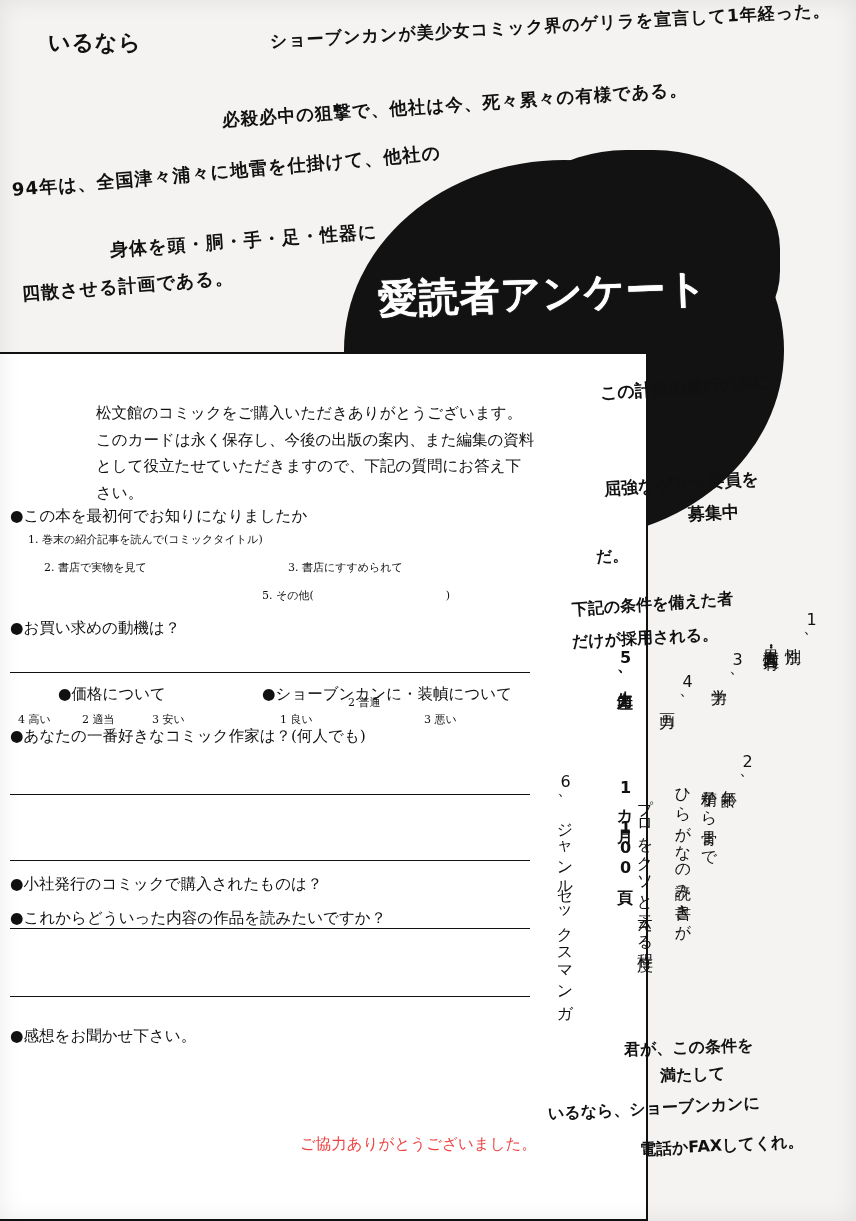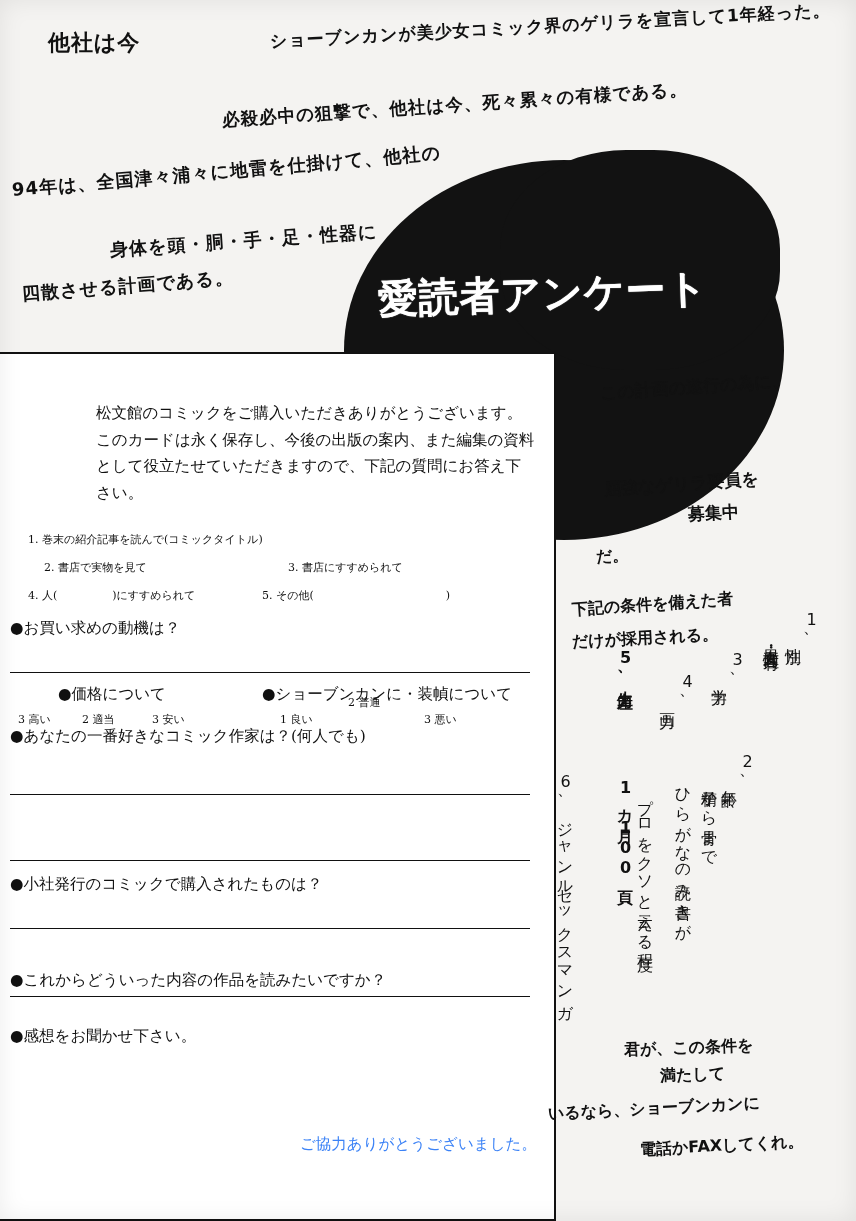--- a/index.html
+++ b/index.html
@@ -117,21 +117,21 @@
     transform: rotate(-2deg);
     transform-origin: left center;
     text-shadow: 0 0 1px #fff;
   }
 
   
   #card {
     position: absolute;
     left: 0px;
     top: 352px;
-    width: 556px;
+    width: 648px;
     height: 869px;
     background: #ffffff;
     border: 2px solid #111;
     border-left: none;
     box-sizing: border-box;
   }
   #intro {
     position: absolute;
     left: 96px;
     top: 46px;
@@ -194,78 +194,78 @@
   #closing3 { left: 548px; top: 1104px; font-size: 16px; position: absolute; font-weight: bold; transform: rotate(-3deg); transform-origin: left center; white-space: nowrap; }
   #closing4 { left: 640px; top: 1140px; font-size: 16px; position: absolute; font-weight: bold; transform: rotate(-3deg); transform-origin: left center; white-space: nowrap; }
 
   
   #thanks {
     position: absolute;
     left: 300px;
     top: 1130px;
     font-size: 15.5px;
     font-family: "DejaVu Serif", serif;
-    color: #3b82f6;
+    color: #ef4444;
     white-space: nowrap;
   }
   
   #scan-edge {
     position: absolute;
     inset: 0;
     pointer-events: none;
     box-shadow: inset 0 0 24px rgba(0,0,0,0.08);
   }
 </style>
 </head>
 <body>
 
 <div id="page">
   <div id="paper"></div>
 
-  <div id="recruit-title" class="hand">他社は今</div>
+  <div id="recruit-title" class="hand">いるなら</div>
   <div id="line1" class="hand">ショーブンカンが美少女コミック界のゲリラを宣言して1年経った。</div>
   <div id="line3" class="hand">必殺必中の狙撃で、他社は今、死々累々の有様である。</div>
   <div id="line4" class="hand">94年は、全国津々浦々に地雷を仕掛けて、他社の</div>
   <div id="line5" class="hand">身体を頭・胴・手・足・性器に</div>
   <div id="line6" class="hand">四散させる計画である。</div>
 
   <div id="black-blob"></div>
   <div id="blob-extra"></div>
   <div id="banner-title">愛読者アンケート</div>
 
   <div id="card">
     <div id="intro">松文館のコミックをご購入いただきありがとうございます。このカードは永く保存し、今後の出版の案内、また編集の資料として役立たせていただきますので、下記の質問にお答え下さい。</div>
 
+    <div class="q" style="top:152px;">●この本を最初何でお知りになりましたか</div>
     <div class="sub" style="left:28px; top:178px;">1. 巻末の紹介記事を読んで(コミックタイトル)</div>
     <div class="sub" style="left:44px; top:206px;">2. 書店で実物を見て</div>
     <div class="sub" style="left:288px; top:206px;">3. 書店にすすめられて</div>
-    <div class="sub" style="left:28px; top:234px;">4. 人(　　　　　)にすすめられて</div>
     <div class="sub" style="left:262px; top:234px;">5. その他(　　　　　　　　　　　　)</div>
 
     <div class="q" style="top:264px;">●お買い求めの動機は？</div>
     <div class="rule" style="top:318px;"></div>
 
     <div class="q" style="top:330px;margin-left:48px;">●価格について</div>
     <div class="q" style="left:262px; top:330px;">●ショーブンカンに・装幀について</div>
-    <div class="sub" style="left:18px; top:358px;">3 高い</div>
+    <div class="sub" style="left:18px; top:358px;">4 高い</div>
     <div class="sub" style="left:82px; top:358px;">2 適当</div>
     <div class="sub" style="left:152px; top:358px;">3 安い</div>
     <div class="sub" style="left:280px; top:358px;">1 良い</div>
     <div class="sub" style="left:348px; top:341px;">2 普通</div>
     <div class="sub" style="left:424px; top:358px;">3 悪い</div>
 
     <div class="q" style="top:372px;">●あなたの一番好きなコミック作家は？(何人でも)</div>
     <div class="rule" style="top:440px;"></div>
 
     <div class="rule" style="top:506px;"></div>
 
     <div class="q" style="top:520px;">●小社発行のコミックで購入されたものは？</div>
     <div class="rule" style="top:574px;"></div>
 
-    <div class="q" style="top:616px;text-align:center;">●これからどういった内容の作品を読みたいですか？</div>
+    <div class="q" style="top:554px;text-align:center;">●これからどういった内容の作品を読みたいですか？</div>
     <div class="rule" style="top:642px;"></div>
 
     <div class="q" style="top:672px;">●感想をお聞かせ下さい。</div>
 
     <div id="thanks" style="left:300px; top:780px;">ご協力ありがとうございました。</div>
   </div>
 
   <div id="r1" class="rhand">この計画の遂行の為に、</div>
   <div id="r2" class="rhand">屈強なゲリラ要員を</div>
   <div id="r3" class="rhand">募集中</div>

